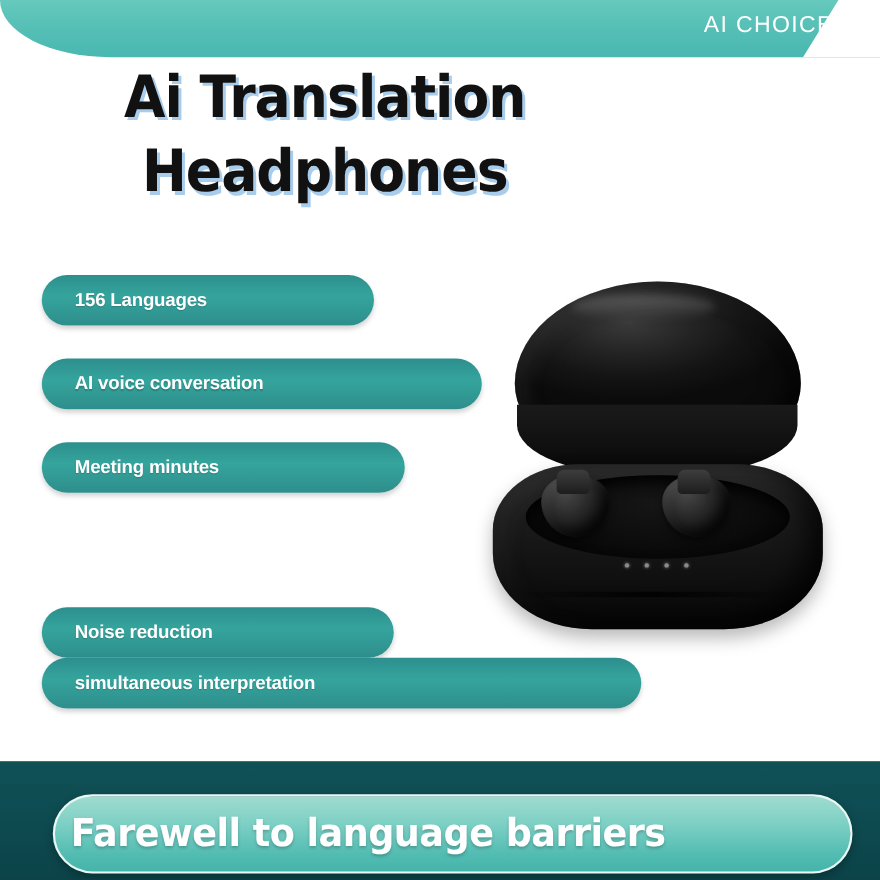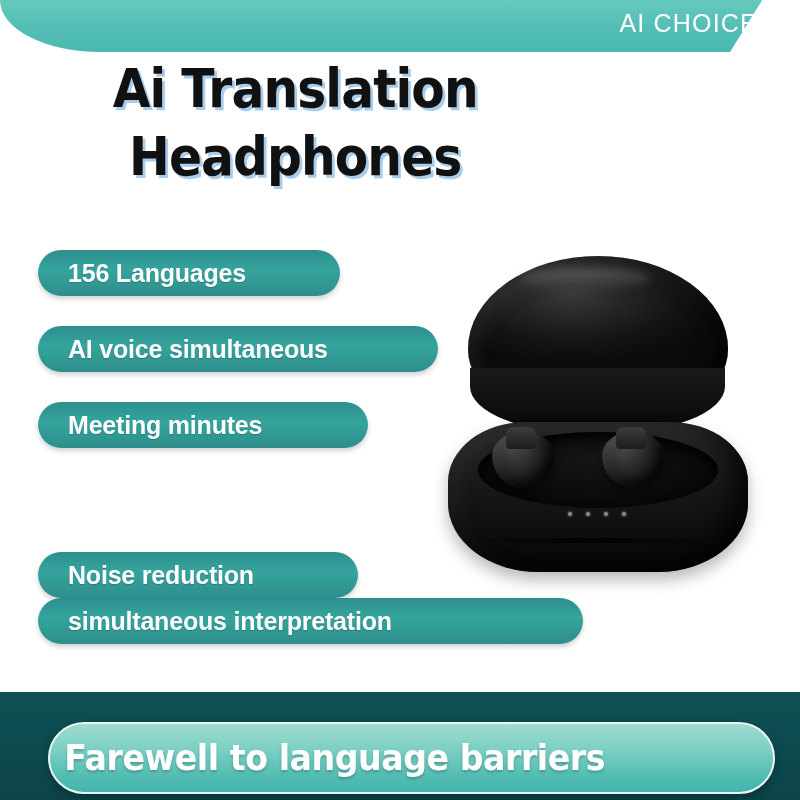--- a/index.html
+++ b/index.html
@@ -32,21 +32,21 @@
     height: 52px;
     background: #ffffff;
     -webkit-clip-path: polygon(100% 0, 100% 100%, 0 100%, 46% 0);
     clip-path: polygon(100% 0, 100% 100%, 0 100%, 46% 0);
   }
   .ai-choice {
     position: absolute;
     right: 42px;
     top: 6px;
     color: #ffffff;
-    font-size: 25px;
+    font-size: 21px;
     letter-spacing: 1.2px;
     font-weight: 400;
     line-height: 34px;
     white-space: nowrap;
   }
 
   
   .title-block {
     position: absolute;
     left: 56px;
@@ -73,21 +73,21 @@
     height: 46px;
     border-radius: 26px;
     background: linear-gradient(180deg, #2d8f8d 0%, #35a49d 42%, #2e8e8c 100%);
     box-shadow: 0 3px 5px rgba(0,0,0,0.18);
     display: flex;
     align-items: center;
     box-sizing: border-box;
   }
   .pill-label {
     color: #ffffff;
-    font-size: 25px;
+    font-size: 17px;
     font-weight: bold;
     white-space: nowrap;
     letter-spacing: -0.2px;
     padding-left: 30px;
     text-shadow: 0 1px 1px rgba(0,0,0,0.18);
   }
 
   
   .product {
     position: absolute;
@@ -243,21 +243,21 @@
   <div class="title-block">
     <div class="title-line">Ai Translation</div>
     <div class="title-line">Headphones</div>
   </div>
 
   <div class="pill" style="left:38px; top:250px; width:302px;">
     <span class="pill-label">156 Languages</span>
   </div>
 
   <div class="pill" style="left:38px; top:326px; width:400px;">
-    <span class="pill-label">AI voice simultaneous</span>
+    <span class="pill-label">AI voice conversation</span>
   </div>
 
   <div class="pill" style="left:38px; top:402px; width:330px;">
     <span class="pill-label">Meeting minutes</span>
   </div>
 
 
   <div class="pill" style="left:38px; top:552px; width:320px;">
     <span class="pill-label">Noise reduction</span>
   </div>

